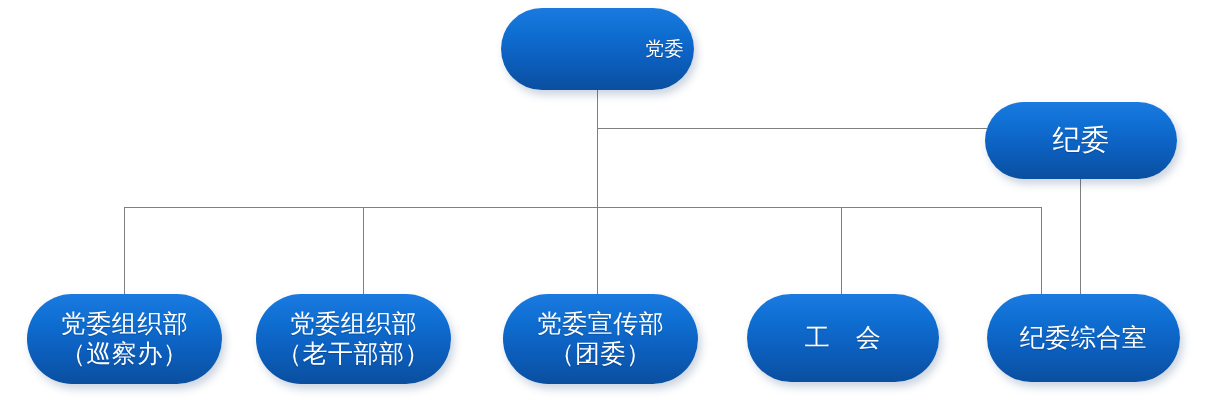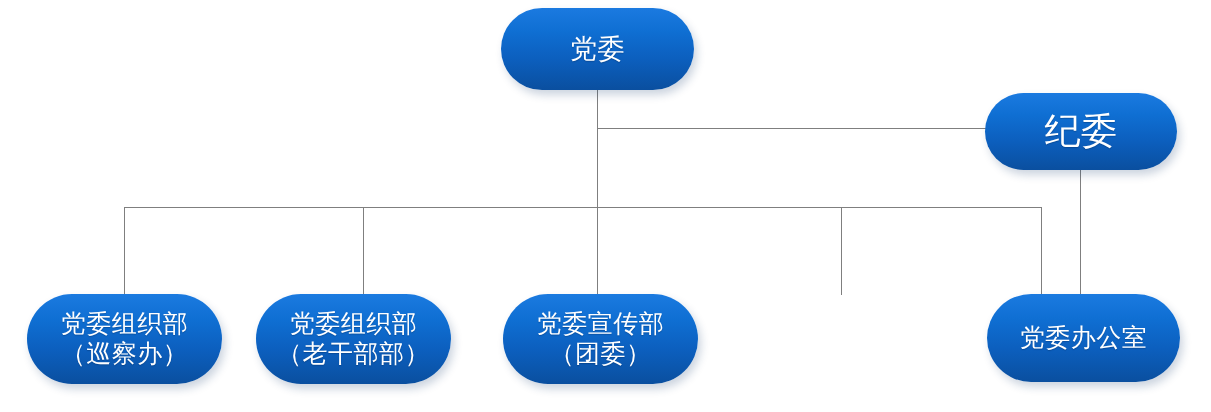--- a/index.html
+++ b/index.html
@@ -43,23 +43,23 @@
     letter-spacing: 0.5px;
     text-shadow: 0 1px 1px rgba(0, 40, 90, 0.35);
     user-select: none;
   }
   .node-label {
     display: block;
     padding: 0 10px;
   }
 
   
-  .node.level-1 { font-size: 27px; }
+  .node.level-1 { font-size: 19px; justify-content: flex-end; }
   
-  .node.level-2 { font-size: 36px; }
+  .node.level-2 { font-size: 28px; margin-top: 9px; }
   
   .node.level-3 { font-size: 25px; }
 </style>
 </head>
 <body>
 
 <div id="org-chart">
 
   <div class="conn v" style="left:597px; top:90px; height:118px;"></div>
 
@@ -91,18 +91,21 @@
   <div class="node level-3" style="left:256px; top:294px; width:195px; height:90px;">
     <span class="node-label">党委组织部
 （老干部部）</span>
   </div>
 
   <div class="node level-3" style="left:503px; top:294px; width:195px; height:90px;">
     <span class="node-label">党委宣传部
 （团委）</span>
   </div>
 
+  <div class="node level-3" style="left:747px; top:294px; width:192px; height:88px;">
+    <span class="node-label">工　会</span>
+  </div>
 
   <div class="node level-3" style="left:987px; top:294px; width:193px; height:88px;">
-    <span class="node-label">党委办公室</span>
+    <span class="node-label">纪委综合室</span>
   </div>
 
 </div>
 
 </body></html>

